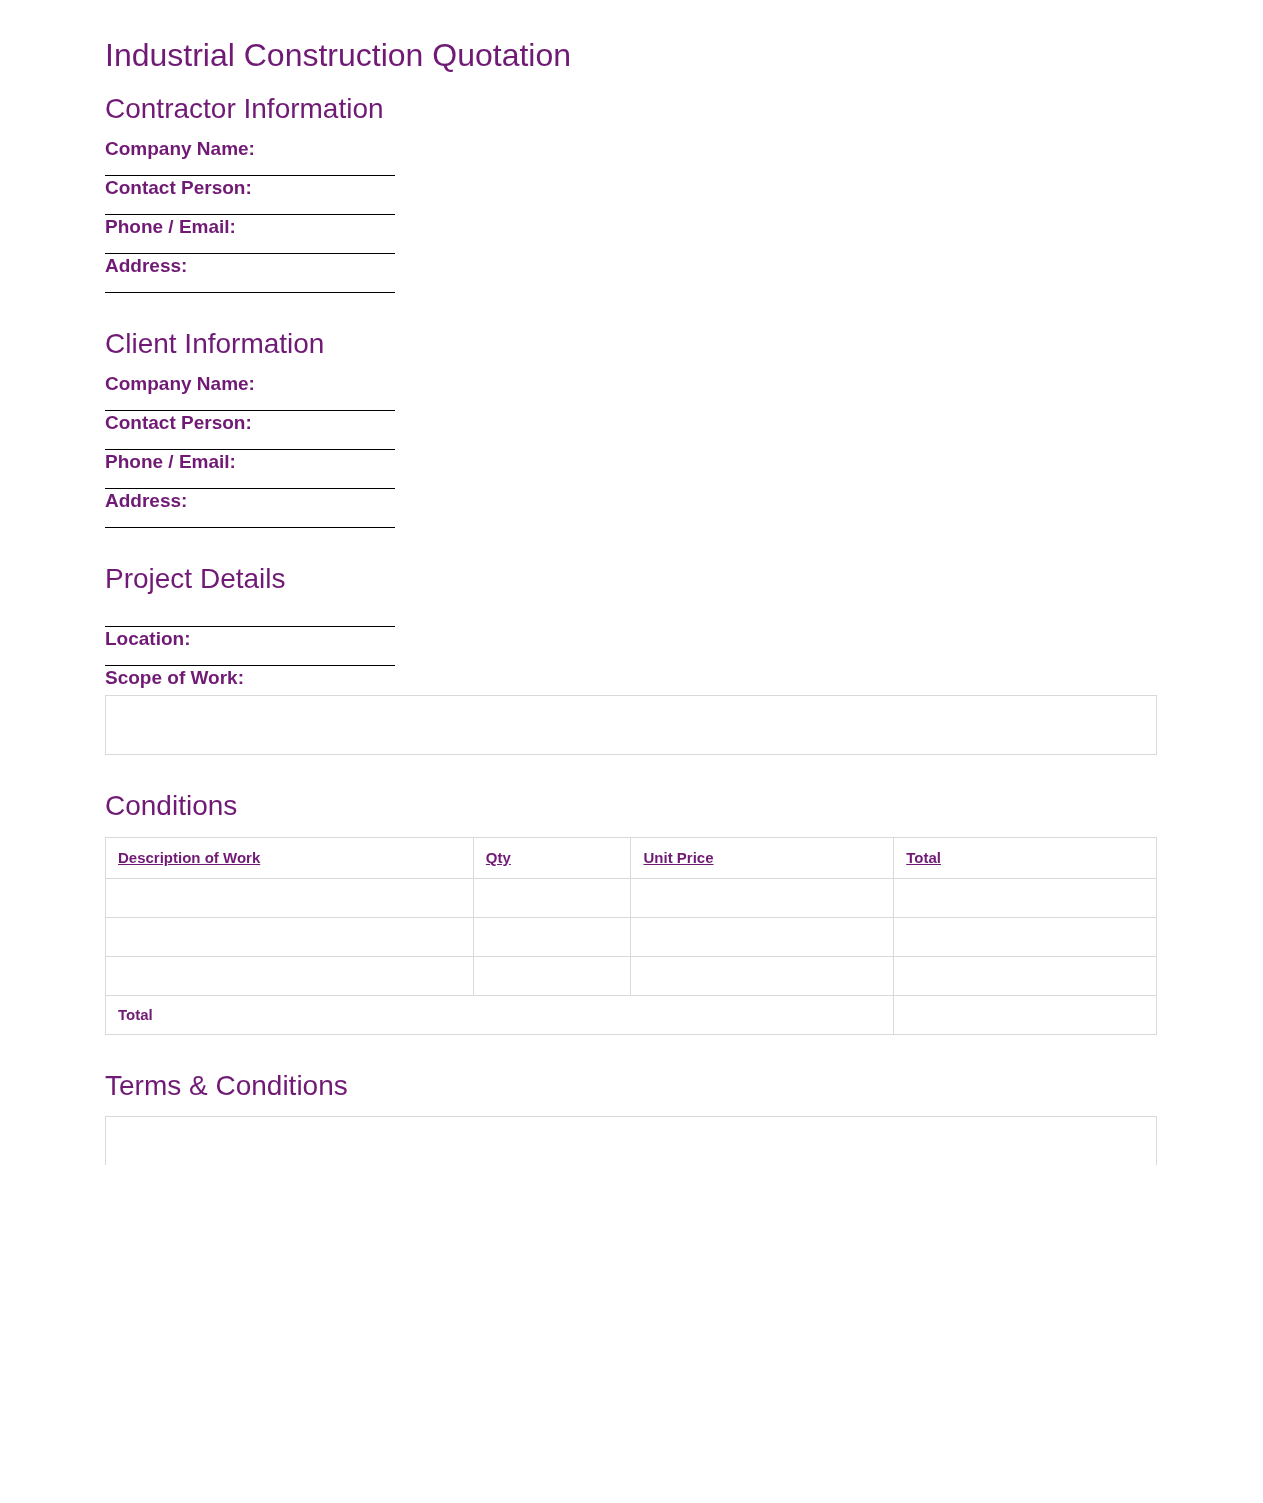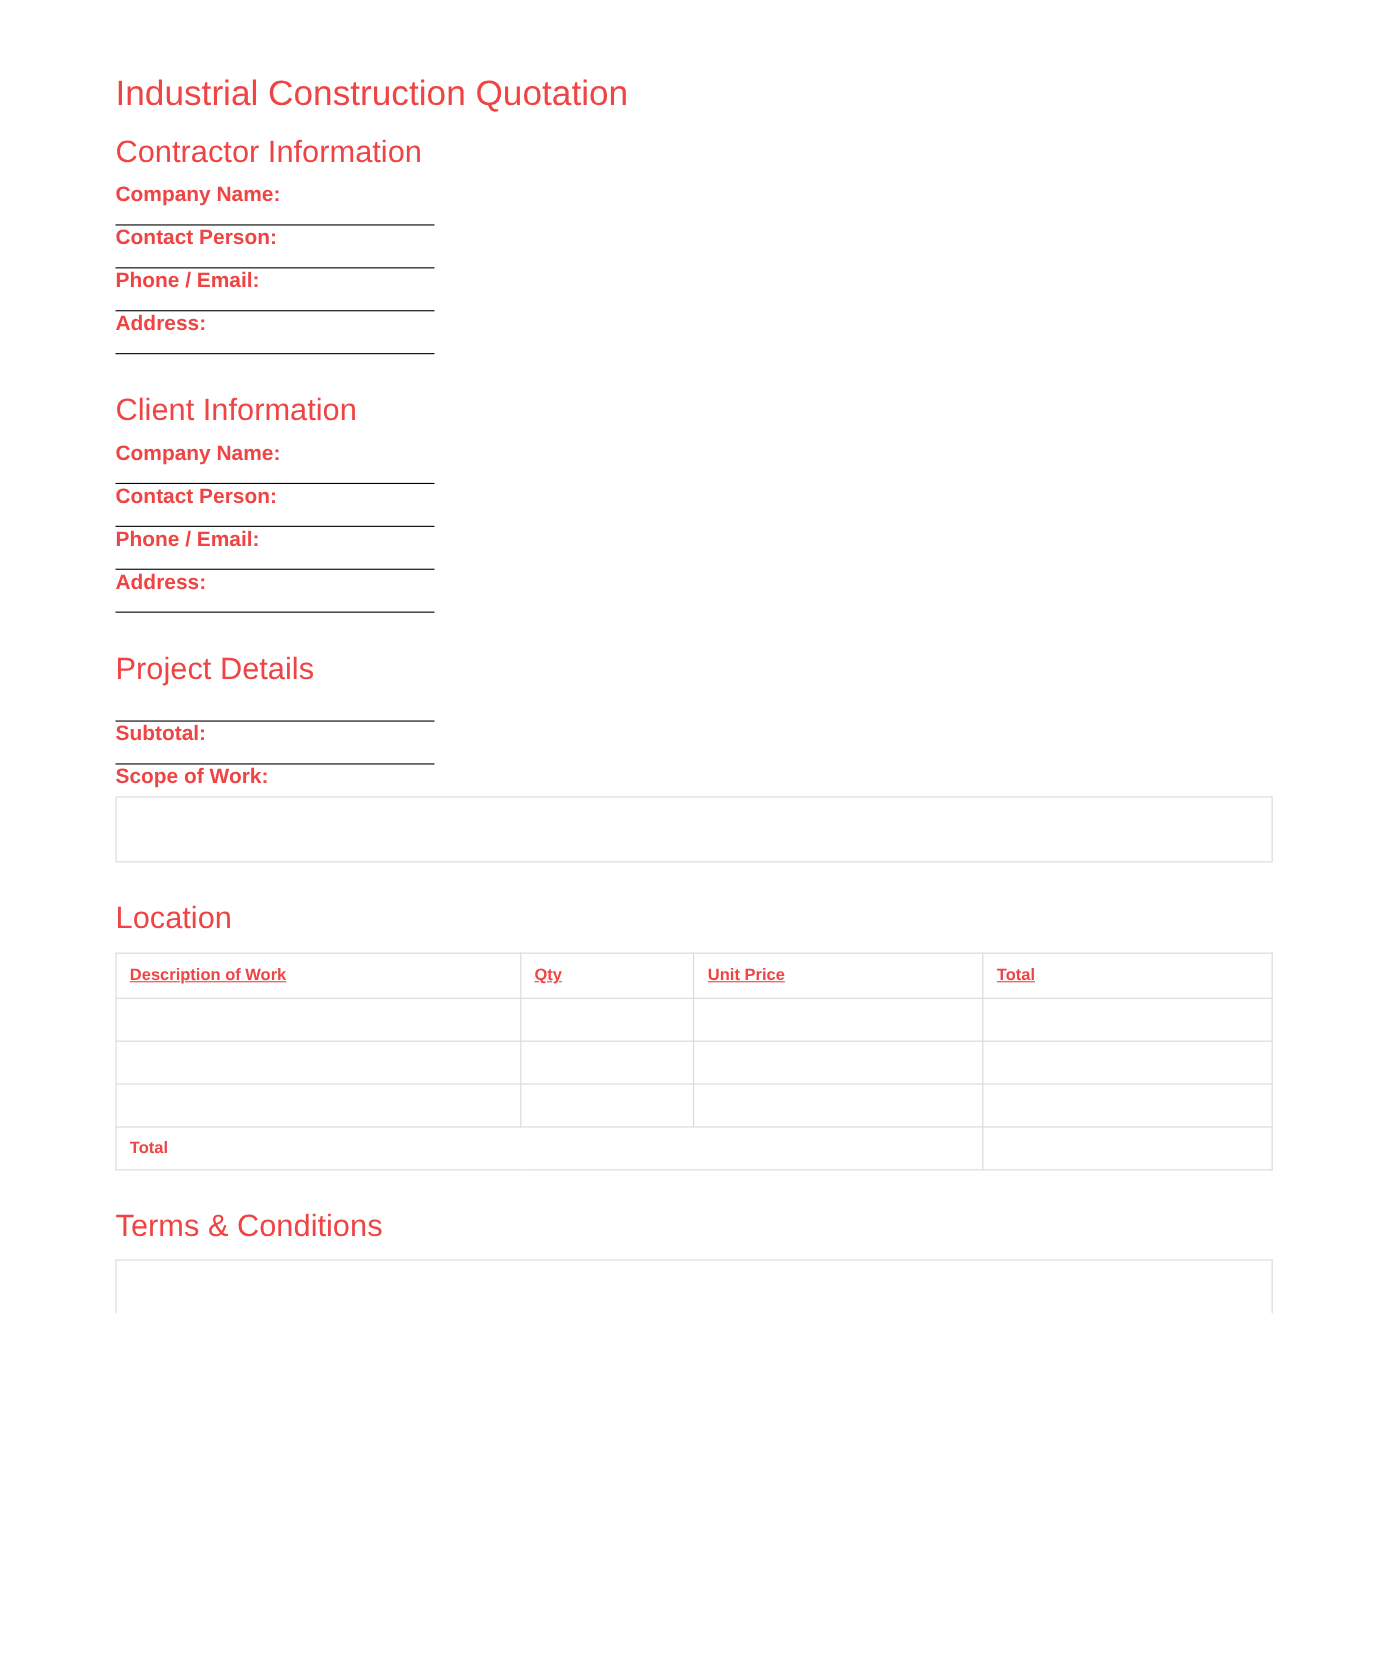--- a/index.html
+++ b/index.html
@@ -1,23 +1,23 @@
 <!DOCTYPE html>
 <html><head>
 <meta charset="utf-8">
 <style>
   * { box-sizing: border-box; }
   html, body { margin: 0; padding: 0; background: #ffffff; }
   .page {
     width: 1263px;
     min-height: 1503px;
     background: #ffffff;
-    padding: 65px 106px 0 105px;
+    padding: 36px 106px 0 105px;
     font-family: "Liberation Sans", sans-serif;
-    color: #ef4444;
+    color: #701a75;
     overflow: hidden;
   }
   h1.doc-title {
     font-size: 32px;
     font-weight: 400;
     line-height: 1.2;
     margin: 0 0 18px 0;
   }
   h2.section-heading {
     font-size: 28px;
@@ -122,29 +122,29 @@
       <div class="write-line"></div>
     </div>
   </section>
 
   <section>
     <h2 class="section-heading">Project Details</h2>
     <div class="field">
       <div class="write-line"></div>
     </div>
     <div class="field">
-      <div class="field-label">Subtotal:</div>
+      <div class="field-label">Location:</div>
       <div class="write-line"></div>
     </div>
     <div class="field-label">Scope of Work:</div>
     <div class="area-box"></div>
   </section>
 
   <section>
-    <h2 class="section-heading">Location</h2>
+    <h2 class="section-heading">Conditions</h2>
     <table class="quote-table">
       <colgroup>
         <col class="col-desc">
           <col class="col-qty">
           <col class="col-price">
           <col class="col-total">
       </colgroup>
       <thead>
         <tr>
           <th>Description of Work</th>

